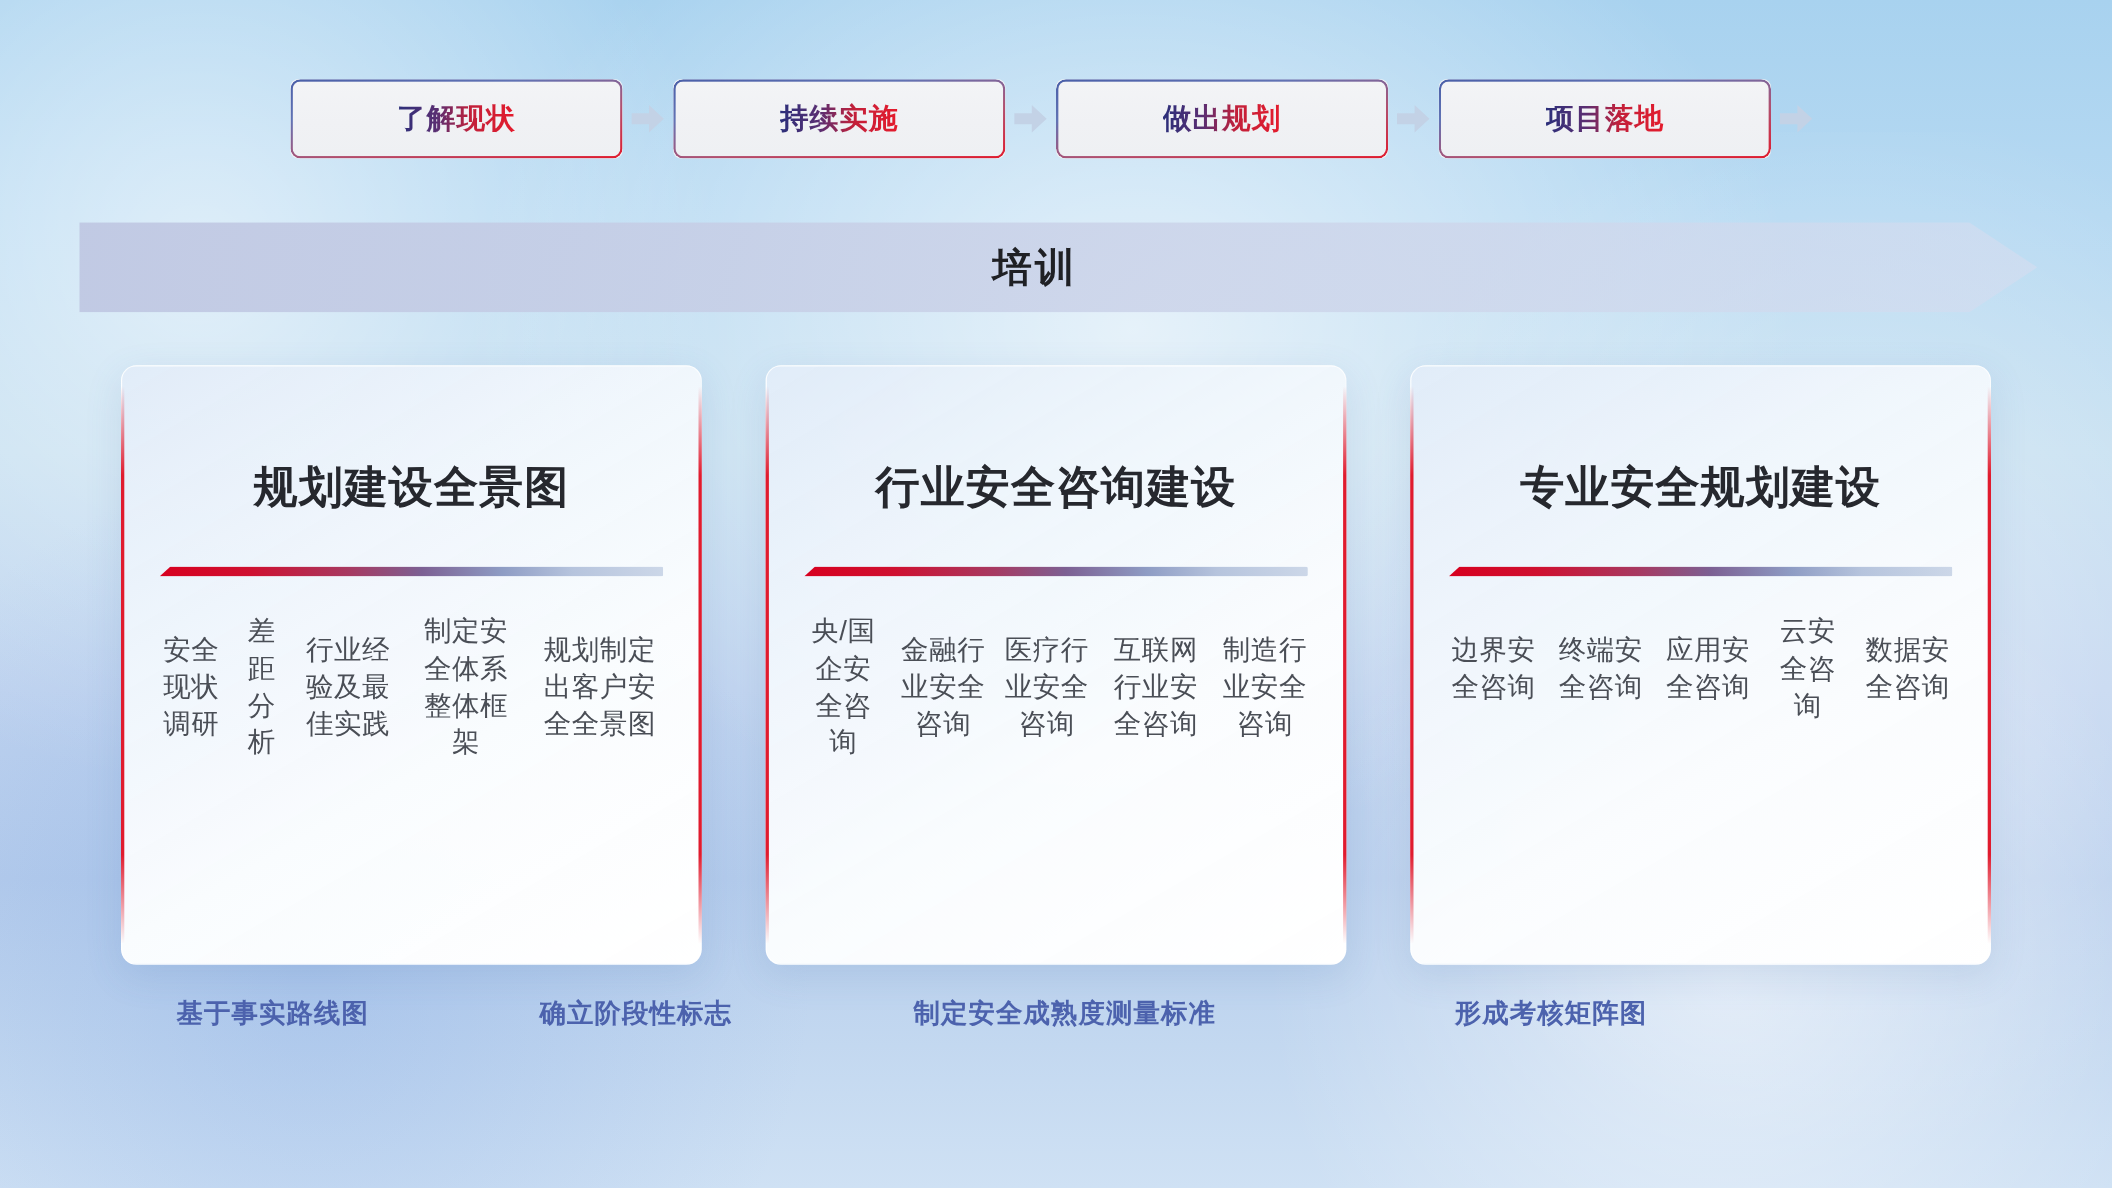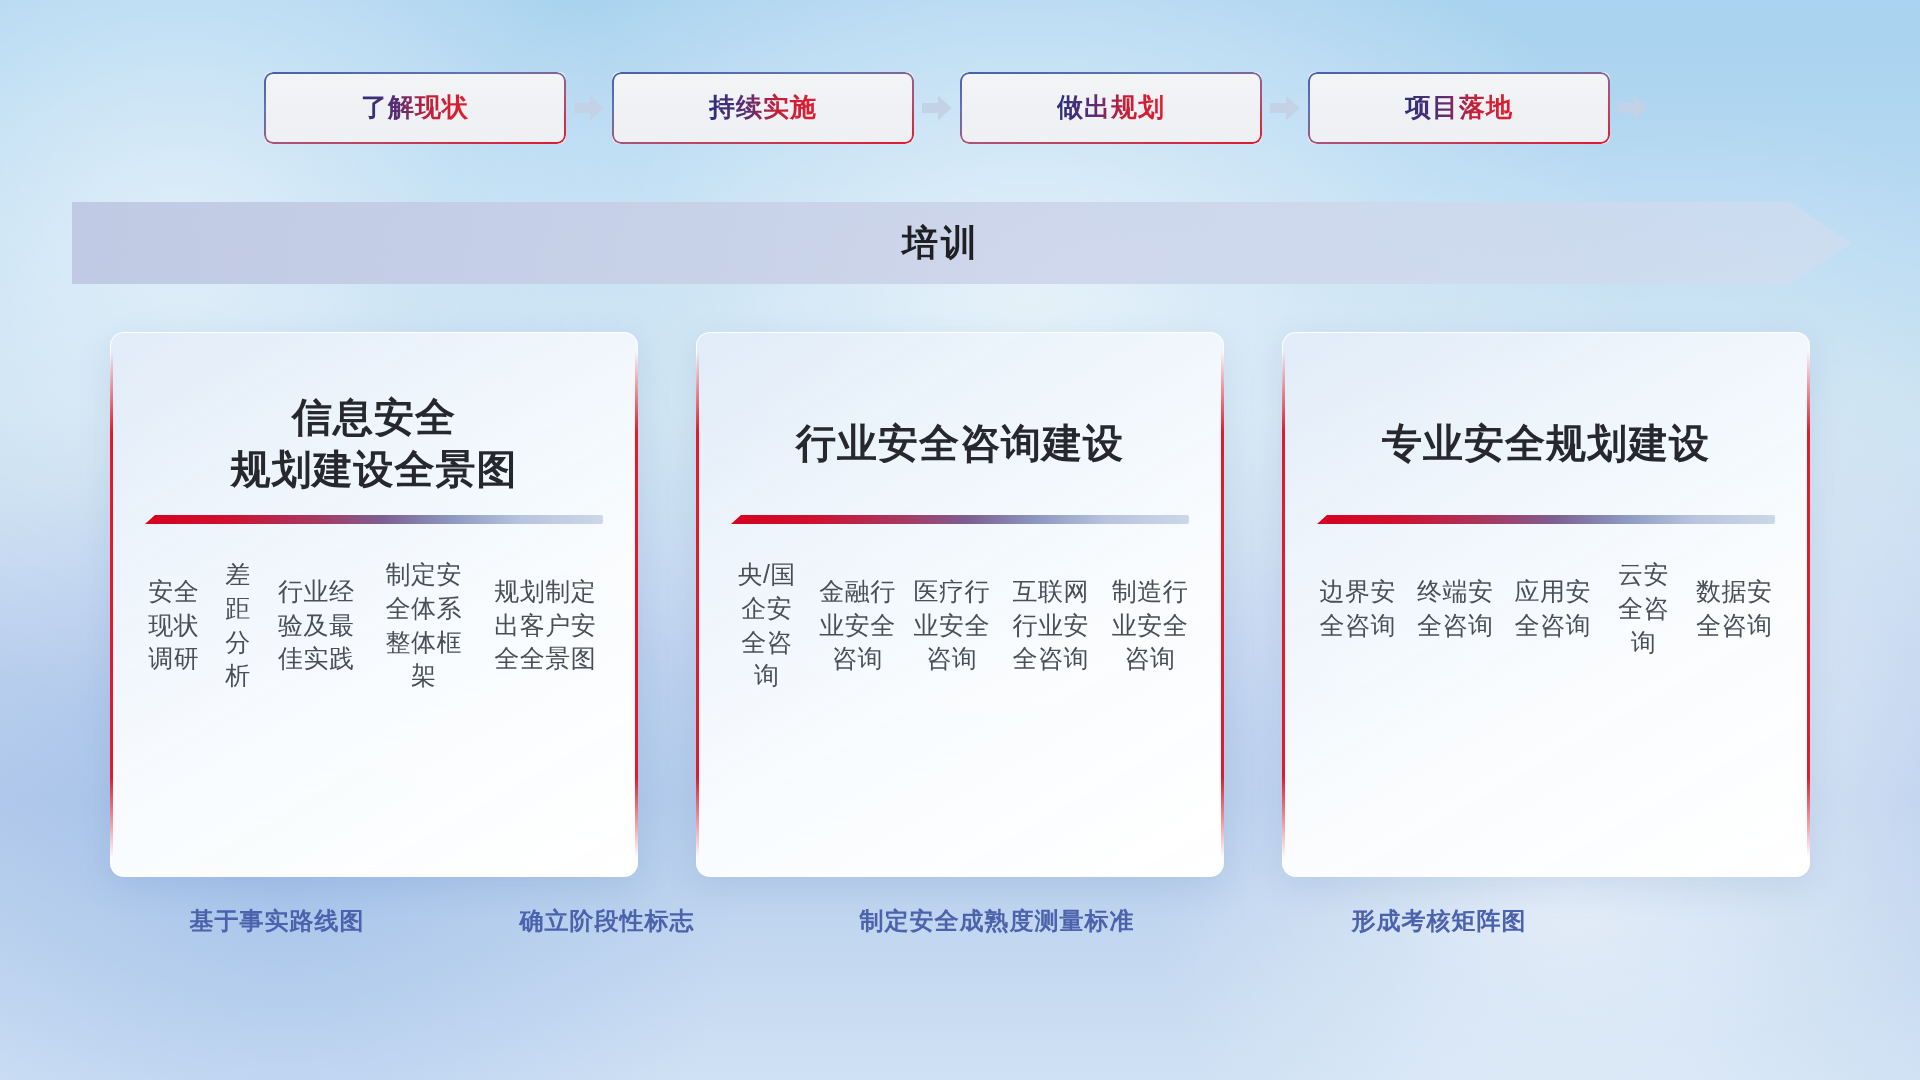--- a/index.html
+++ b/index.html
@@ -138,21 +138,20 @@
 
   
   #footer{
     position:absolute;left:0;top:905px;width:1920px;height:60px;
   }
   .footer-label{
     position:absolute;top:0;
     font-size:24px;font-weight:700;color:#4c62ad;letter-spacing:1px;
     white-space:nowrap;
     transform:translateX(-50%);
-    margin-left:29px;
   }
 </style>
 </head>
 <body>
 
 <div id="bg-base"></div>
 <div id="bg-glow-left"></div>
 <div id="bg-glow-mid"></div>
 <div id="bg-glow-right"></div>
 <div id="bg-tint-bl"></div>
@@ -196,21 +195,20 @@
 <div id="banner">
   <div id="banner-shape"></div>
   <div id="banner-label">培训</div>
 </div>
 
 <div id="cards">
     <div class="card">
       <div class="card-accent-left"></div>
       <div class="card-accent-right"></div>
       <div class="card-title">
-        <span class="t-line">信息安全</span>
         <span class="t-line">规划建设全景图</span>
       </div>
       <div class="card-divider"></div>
       <div class="card-list">
         <div class="card-list-item">安全现状调研</div>
         <div class="card-list-item">差距分析</div>
         <div class="card-list-item">行业经验及最佳实践</div>
         <div class="card-list-item">制定安全体系整体框架</div>
         <div class="card-list-item">规划制定出客户安全全景图</div>
       </div>

